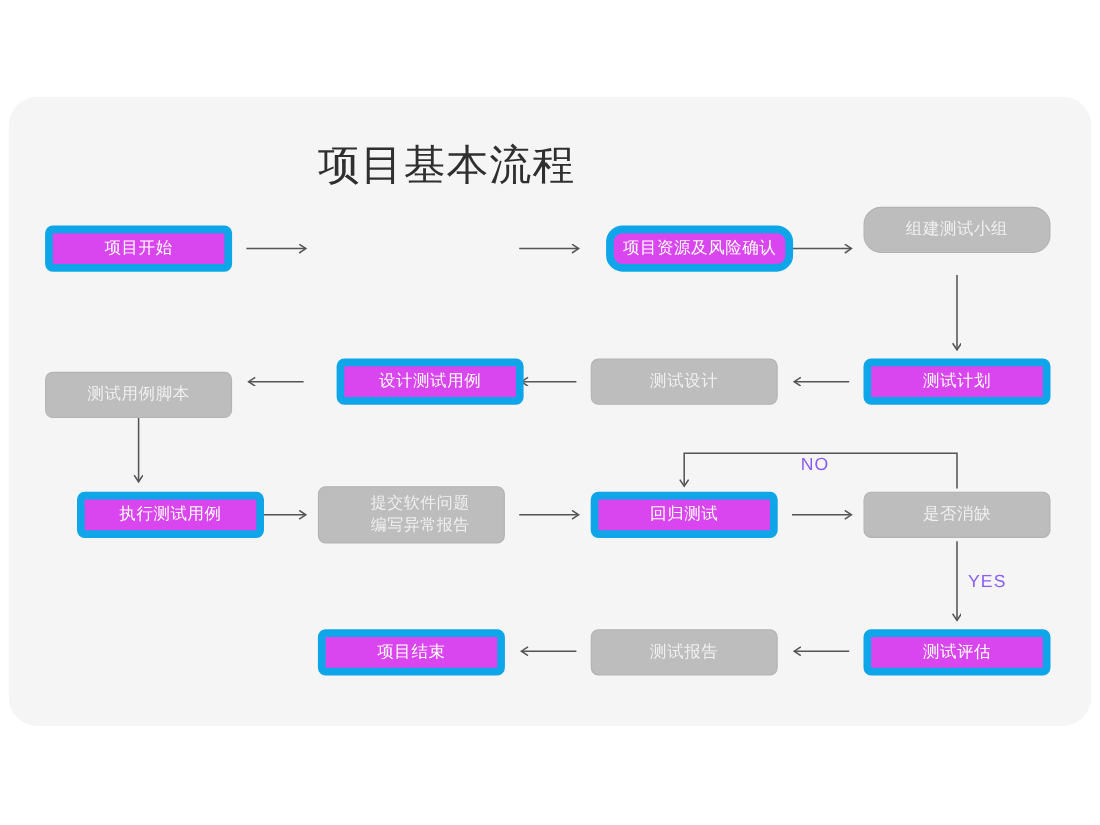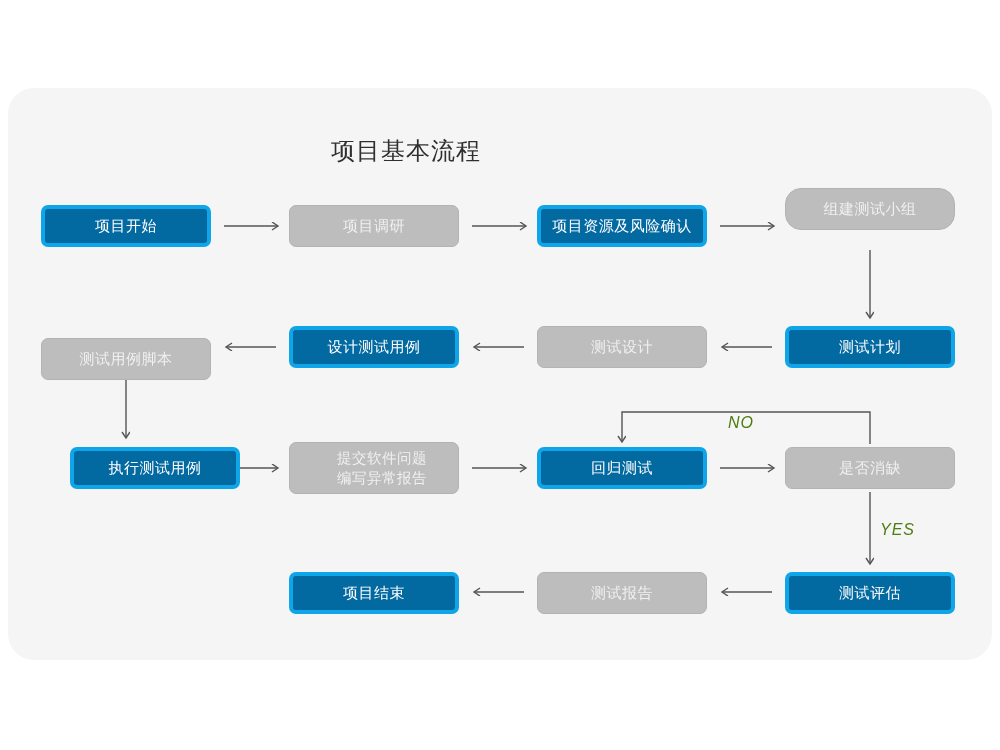--- a/index.html
+++ b/index.html
@@ -28,21 +28,21 @@
     background: #f5f5f5;
     border-radius: 26px;
   }
   
   .title {
     position: absolute;
     left: 0;
     top: 131px;
     width: 812px;
     text-align: center;
-    font-size: 24px;
+    font-size: 38px;
     color: #2f2f2f;
     letter-spacing: 1px;
     font-weight: 400;
     line-height: 40px;
   }
   
   .node {
     position: absolute;
     box-sizing: border-box;
     width: 170px;
@@ -51,22 +51,22 @@
     display: flex;
     align-items: center;
     justify-content: center;
     text-align: center;
     font-size: 15px;
     line-height: 20px;
     letter-spacing: 0.5px;
     white-space: pre-line;
   }
   .node.purple {
-    background: #0369a1;
-    border: 4px solid #0ea5e9;
+    background: #d946ef;
+    border: 7px solid #0ea5e9;
     color: #ffffff;
   }
   .node.gray {
     background: #bdbdbd;
     border: 1px solid #b3b3b3;
     color: #f0f0f0;
   }
   .node.tall {
     height: 52px;
     font-size: 14.5px;
@@ -77,23 +77,22 @@
     position: absolute;
     left: 0;
     top: 0;
     width: 1000px;
     height: 750px;
     pointer-events: none;
   }
   .lbl {
     position: absolute;
     font-size: 16px;
-    color: #4d7c0f;
+    color: #8b5cf6;
     letter-spacing: 1px;
-    font-style: italic;
   }
 </style>
 </head>
 <body>
 
 <div id="stage">
 
   <div class="panel"></div>
 
   <div class="title">项目基本流程</div>
@@ -128,26 +127,25 @@
 
       <line x1="772" y1="592" x2="722" y2="592"></line>
       <line x1="524" y1="592" x2="474" y2="592"></line>
     </g>
   </svg>
 
   <div class="lbl" style="left:728px; top:414px;">NO</div>
   <div class="lbl" style="left:880px; top:521px;text-align:center;">YES</div>
 
   <div class="node purple" style="left:41px;  top:205px;">项目开始</div>
-  <div class="node gray" style="left:289px; top:205px;">项目调研</div>
-  <div class="node purple" style="left:537px; top:205px;">项目资源及风险确认</div>
+  <div class="node purple" style="left:551px; top:205px;border-radius:15px;">项目资源及风险确认</div>
   <div class="node gray" style="left:785px; top:188px;border-radius:16px;">组建测试小组</div>
 
   <div class="node gray" style="left:41px;  top:326px;margin-top:12px;">测试用例脚本</div>
-  <div class="node purple" style="left:289px; top:326px;">设计测试用例</div>
+  <div class="node purple" style="left:306px; top:326px;">设计测试用例</div>
   <div class="node purple" style="left:785px; top:326px;">测试计划</div>
   <div class="node gray" style="left:537px; top:326px;">测试设计</div>
 
   <div class="node purple" style="left:41px;  top:447px;margin-left:29px;">执行测试用例</div>
   <div class="node gray tall" style="left:289px; top:442px;">提交软件问题
 编写异常报告</div>
   <div class="node purple" style="left:537px; top:447px;">回归测试</div>
   <div class="node gray" style="left:785px; top:447px;">是否消缺</div>
 
   <div class="node purple" style="left:289px; top:572px;font-family:Liberation Serif, serif;">项目结束</div>

